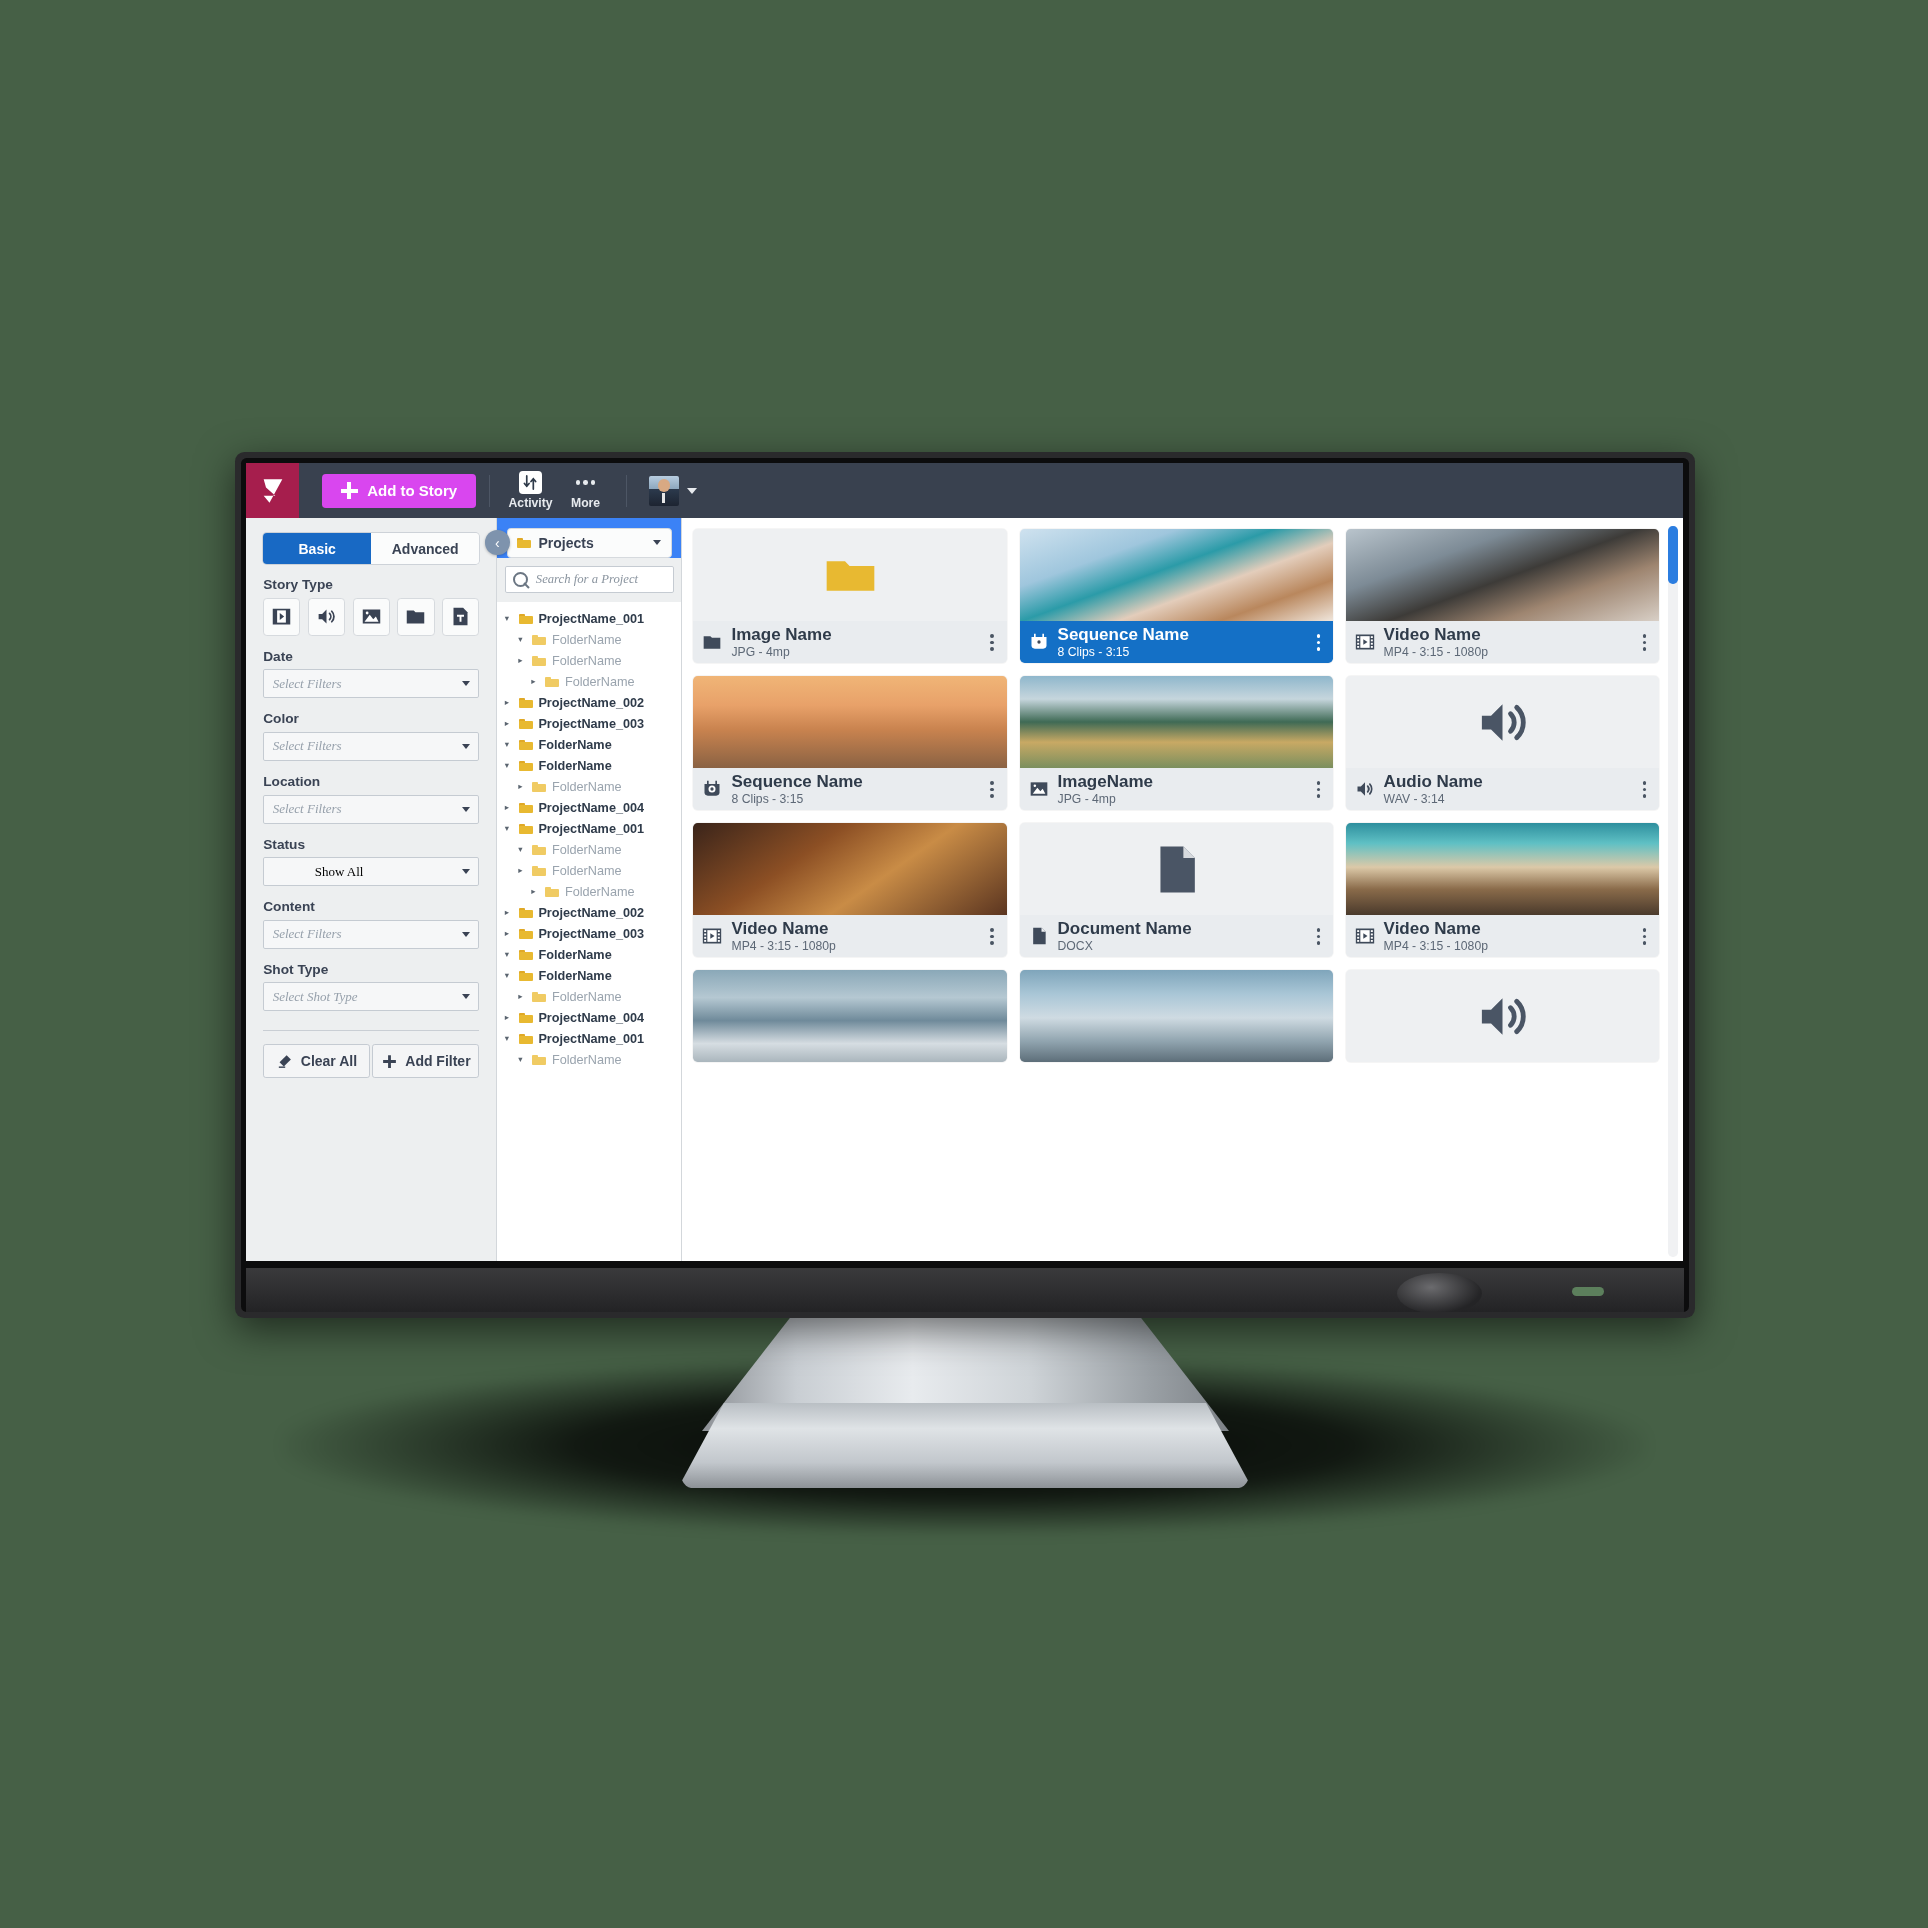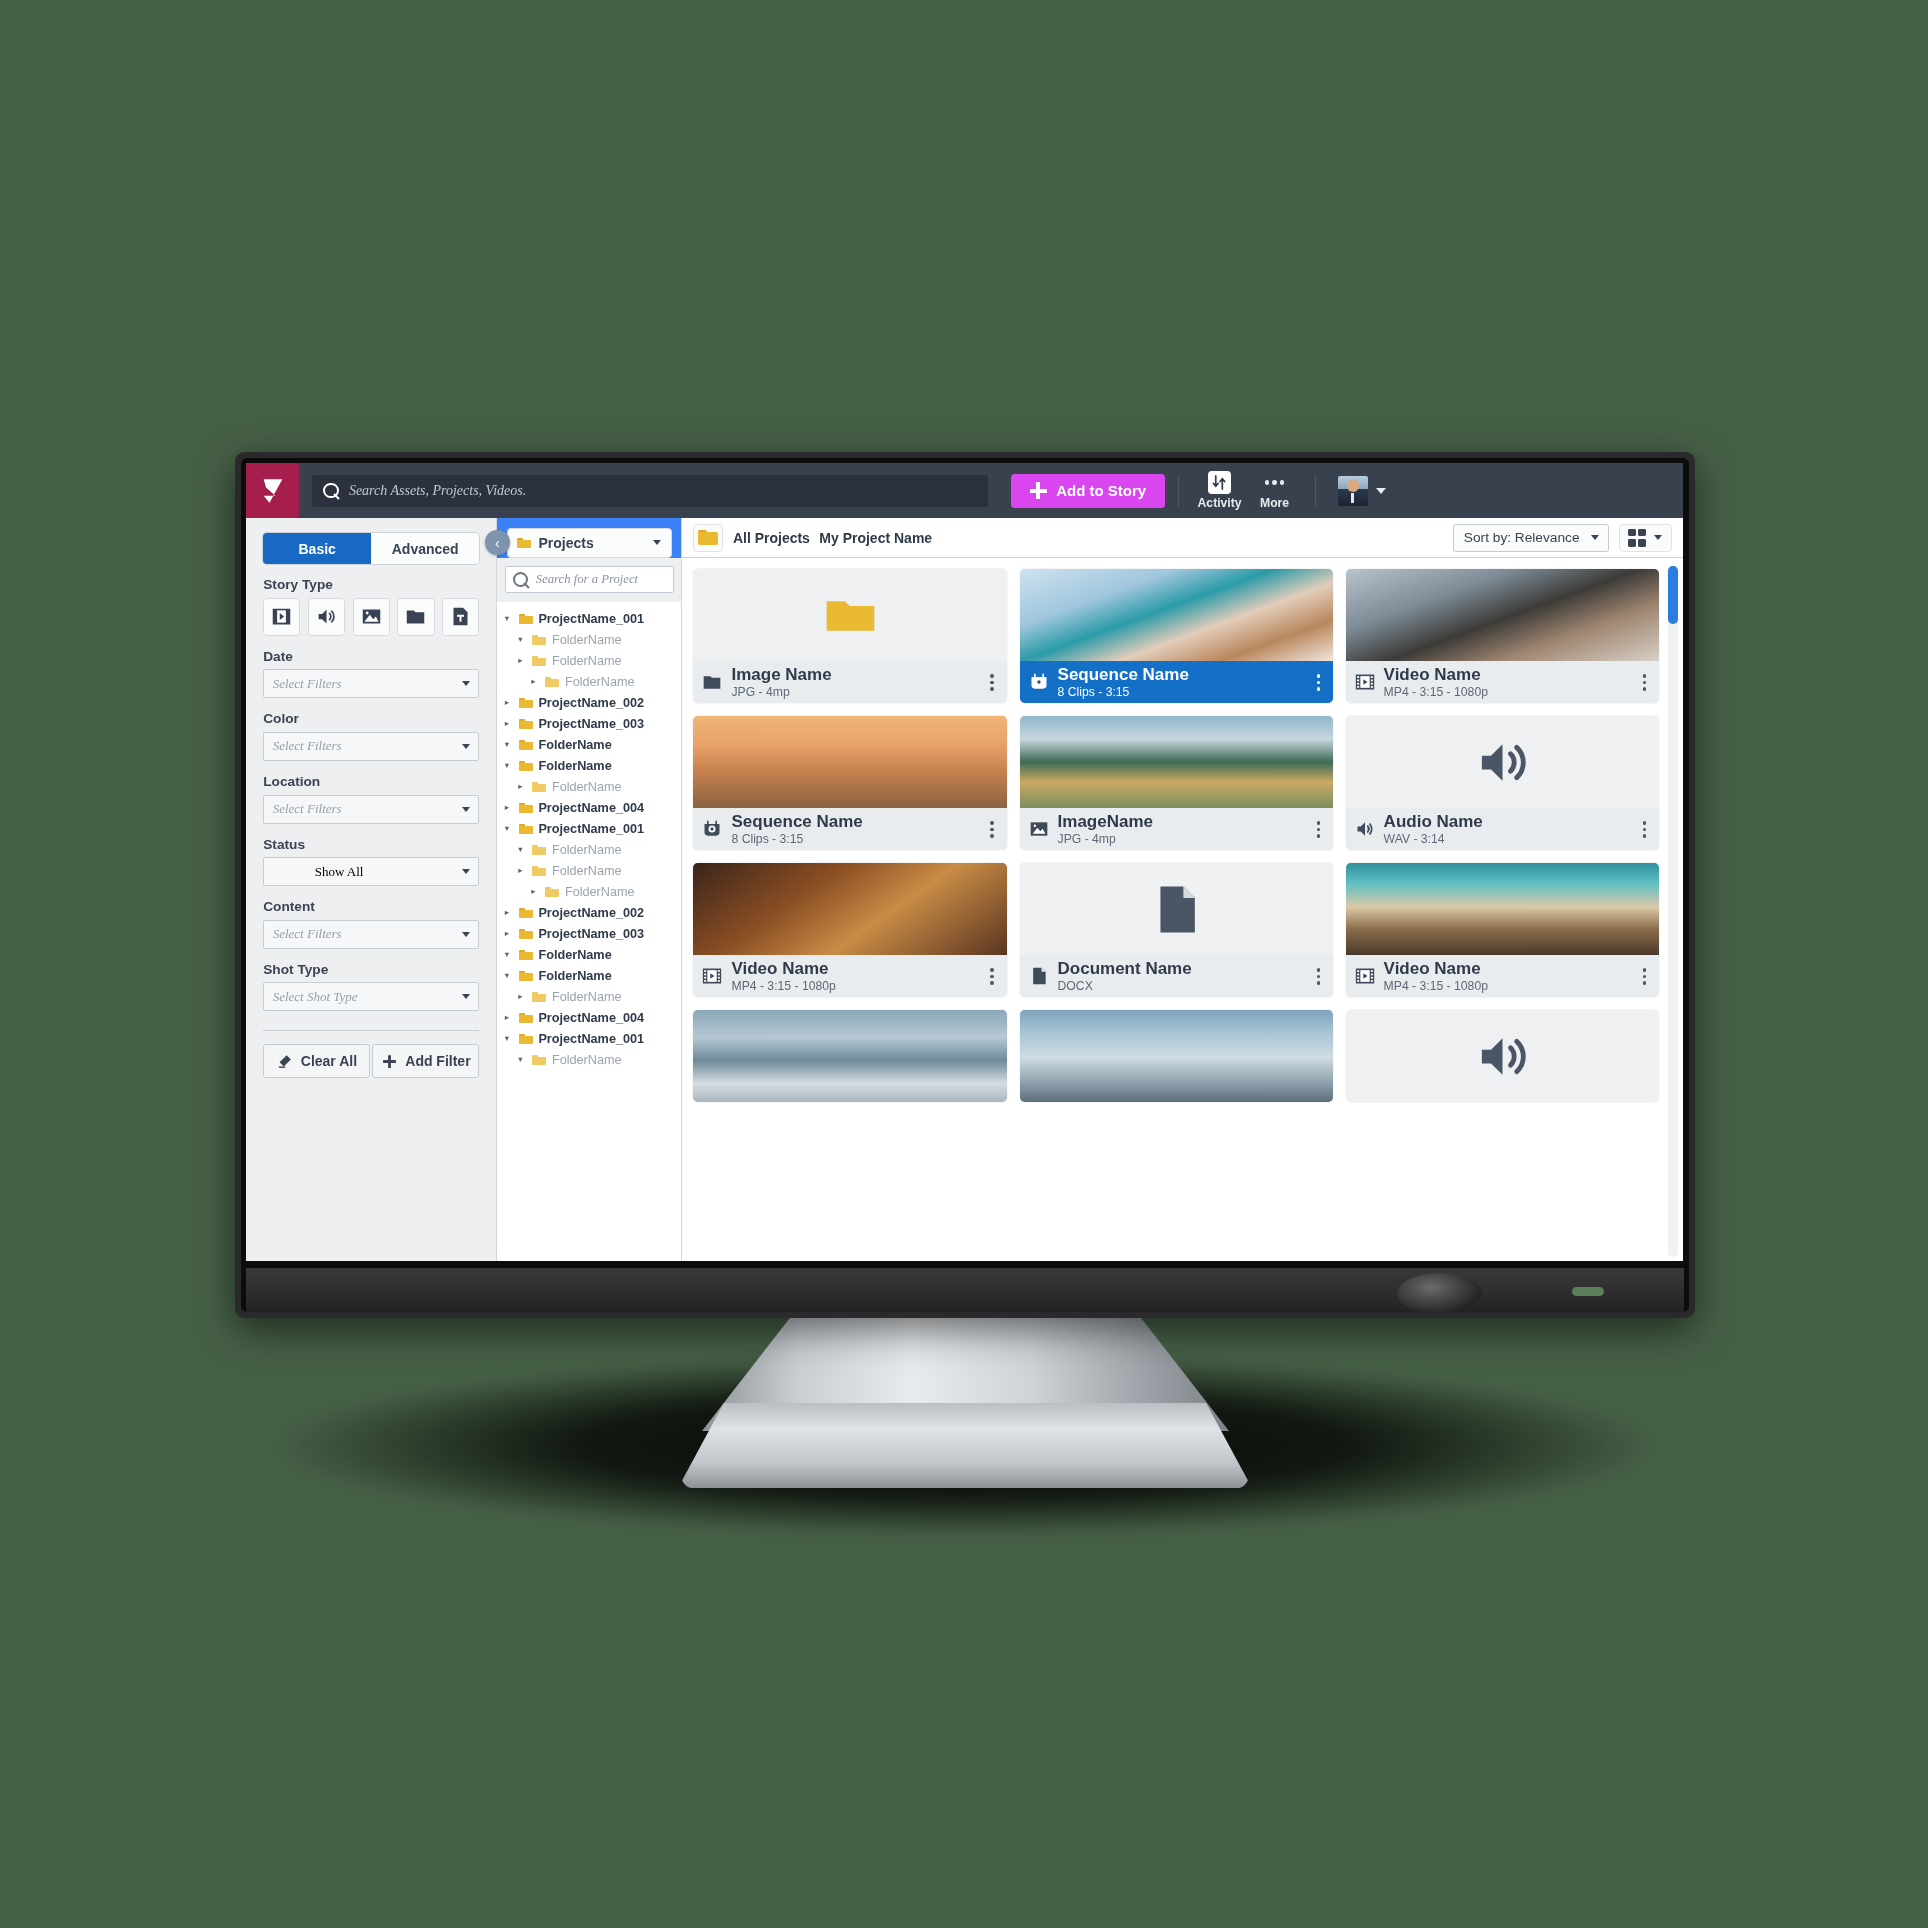--- a/index.html
+++ b/index.html
@@ -296,24 +296,20 @@
 <div id="monitor-body">
   <div id="monitor-bezel">
 
     <div id="screen">
 
       <div class="app-header">
         <div class="brand">
           <svg viewBox="0 0 24 24">
               <path d="M4 2 L20 2 L9 22 L4 16 L14 16 L6 9 Z" fill="#fff"></path>
             </svg>
-        </div>
-        <div class="hdr-search">
-          <span class="mag" style="color:#ffffff"></span>
-          <span class="ph">Search Assets, Projects, Videos.</span>
         </div>
         <button class="add-story">
           <span class="plus"></span>
           <span>Add to Story</span>
         </button>
         <div class="hdr-sep"></div>
         <div class="hdr-tool">
           <span class="act-ico">
             <svg viewBox="0 0 16 16">
                 <path d="M4 1 L4 12 M4 12 L1.5 9 M4 12 L6.5 9 M11 15 L11 4 M11 4 L8.5 7 M11 4 L13.5 7" stroke="#2f3b4a" stroke-width="1.8" fill="none" stroke-linecap="round" stroke-linejoin="round"></path>
@@ -566,41 +562,20 @@
               </div>
               <div class="tnode dim" style="padding-left: 21px;">
                 <span class="arrow">▾</span>
                 <span class="folder-ico lite"></span>
                 <span class="nm">FolderName</span>
               </div>
             </div>
         </div>
 
         <div class="main">
-          <div class="main-top">
-            <div class="folder-btn">
-              <span class="folder-big"></span>
-            </div>
-            <span class="crumb">All Projects</span>
-            <span class="crumb">My Project Name</span>
-            <div class="spacer"></div>
-            <div class="sortby">
-              <span>Sort by: Relevance</span>
-              <span class="tri"></span>
-            </div>
-            <div class="viewtgl">
-              <span class="grid4">
-                  <i></i>
-                  <i></i>
-                  <i></i>
-                  <i></i>
-                </span>
-              <span class="tri"></span>
-            </div>
-          </div>
 
           <div class="grid-wrap">
 
             <div class="grid" id="asset-grid">
                 <div class="card">
                   <div class="ph-ico" style="background:#eef0f2">
                     <svg viewBox="0 0 120 90" width="81" height="60">
                       <path d="M8 14h40l10 10h54v54H8z" fill="#e8b931"></path>
                     </svg>
                   </div>

